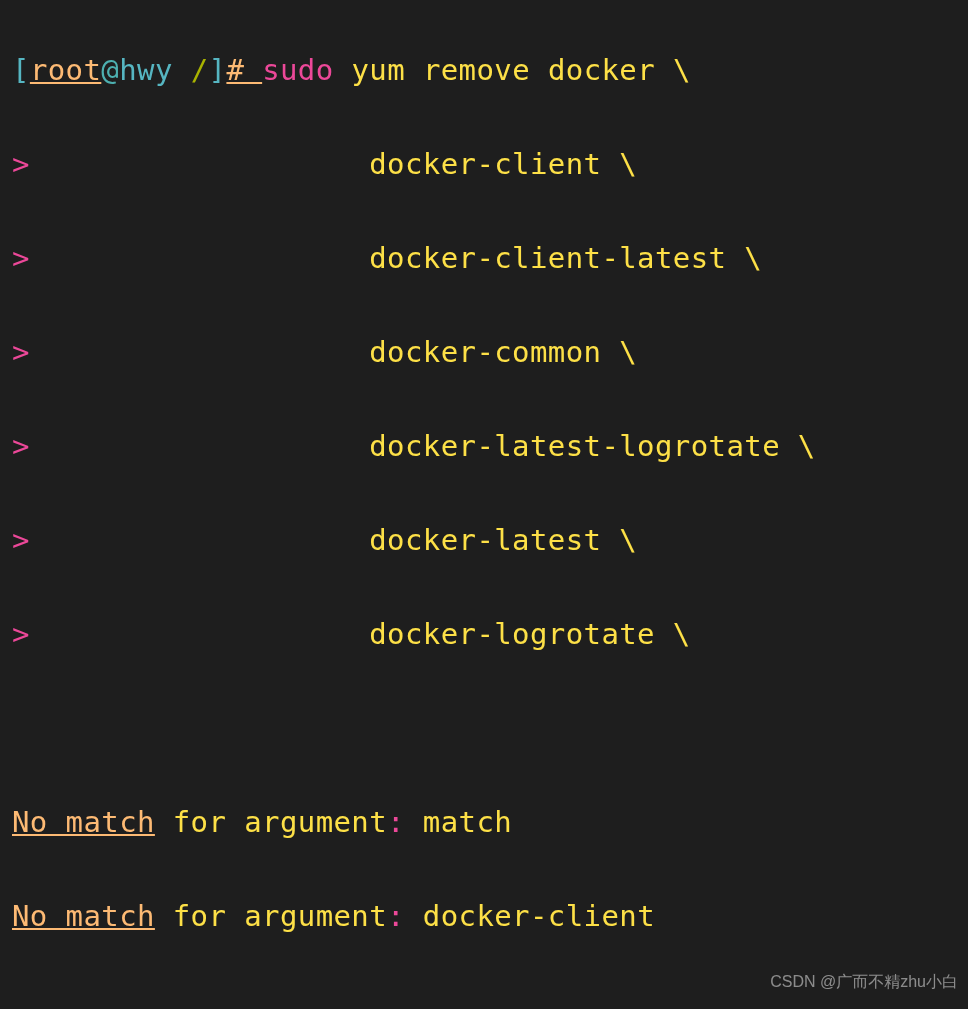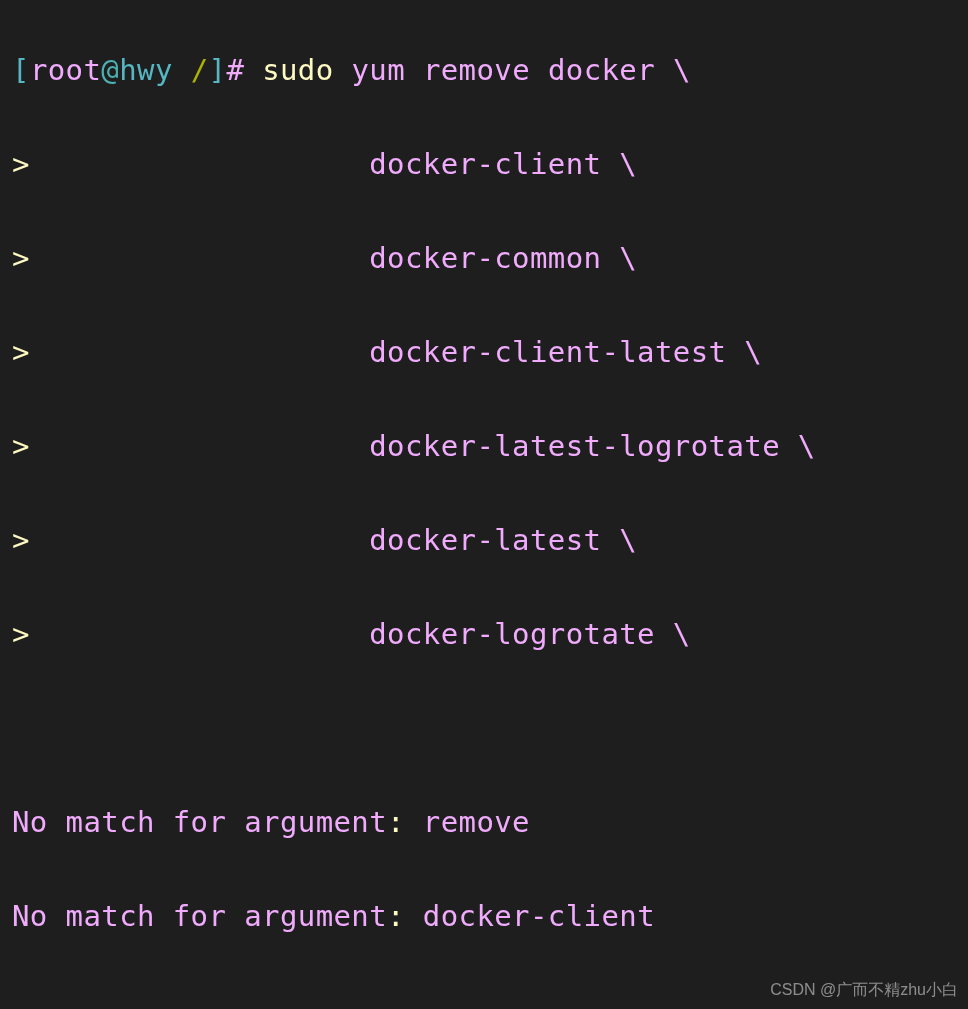--- a/index.html
+++ b/index.html
@@ -16,49 +16,49 @@
     line-height: 47px;
     color: #d8d8d8;
     padding: 0 0 0 12px;
     white-space: pre;
     letter-spacing: 0.4px;
   }
   .line { white-space: pre; }
   .blank { height: 47px; }
   .cyan   { color: #56b6c2; }
   .teal   { color: #4db0b0; }
-  .red    { color: #f0abfc; }
-  .green  { color: #fef9c3; }
+  .red    { color: #fdba74; text-decoration: underline; }
+  .green  { color: #ec4899; }
   .yellow { color: #a9b300; }
-  .white  { color: #f0abfc; }
+  .white  { color: #fde047; }
   .watermark {
     position: absolute;
     right: 10px;
-    bottom: 8px;
+    bottom: 16px;
     font-family: Arial, "Microsoft YaHei", sans-serif;
     font-size: 16px;
     color: rgba(230,230,230,0.55);
     letter-spacing: 0px;
   }
   .container { position: relative; width: 968px; height: 1009px; }
 </style>
 </head>
 <body>
 
 <div class="container">
 <div class="terminal">
 <div class="line"><span class="cyan">[</span><span class="red">root</span><span class="teal">@</span><span class="cyan">hwy</span><span class="yellow"> /</span><span class="cyan">]</span><span class="red"># </span><span class="green">sudo </span><span class="white">yum remove docker \</span></div>
 <div class="line"><span class="green">&gt;</span><span class="white">                   </span><span class="white">docker-client \</span></div>
+<div class="line"><span class="green">&gt;</span><span class="white">                   </span><span class="white">docker-client-latest \</span></div>
 <div class="line"><span class="green">&gt;</span><span class="white">                   </span><span class="white">docker-common \</span></div>
-<div class="line"><span class="green">&gt;</span><span class="white">                   </span><span class="white">docker-client-latest \</span></div>
 <div class="line"><span class="green">&gt;</span><span class="white">                   </span><span class="white">docker-latest-logrotate \</span></div>
 <div class="line"><span class="green">&gt;</span><span class="white">                   </span><span class="white">docker-latest \</span></div>
 <div class="line"><span class="green">&gt;</span><span class="white">                   </span><span class="white">docker-logrotate \</span></div>
 <div class="blank"></div>
-<div class="line"><span class="red">No match</span><span class="white"> for argument</span><span class="green">: </span><span class="white">remove</span></div>
+<div class="line"><span class="red">No match</span><span class="white"> for argument</span><span class="green">: </span><span class="white">match</span></div>
 <div class="line"><span class="red">No match</span><span class="white"> for argument</span><span class="green">: </span><span class="white">docker-client</span></div>
 
 
 
 
 
 
 
 
 

